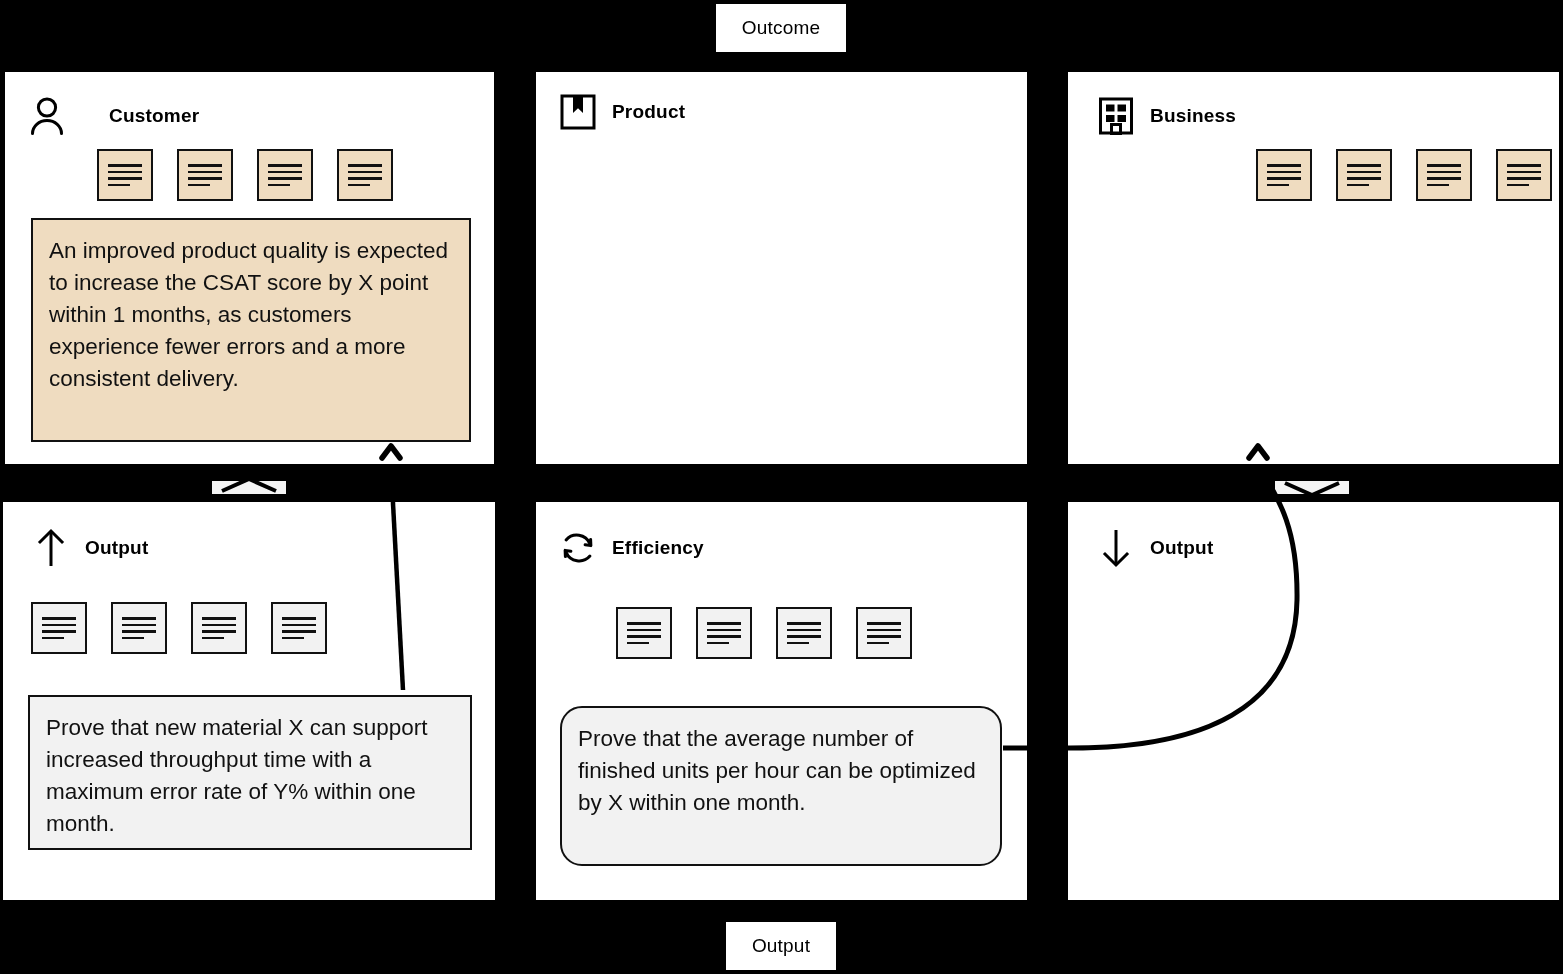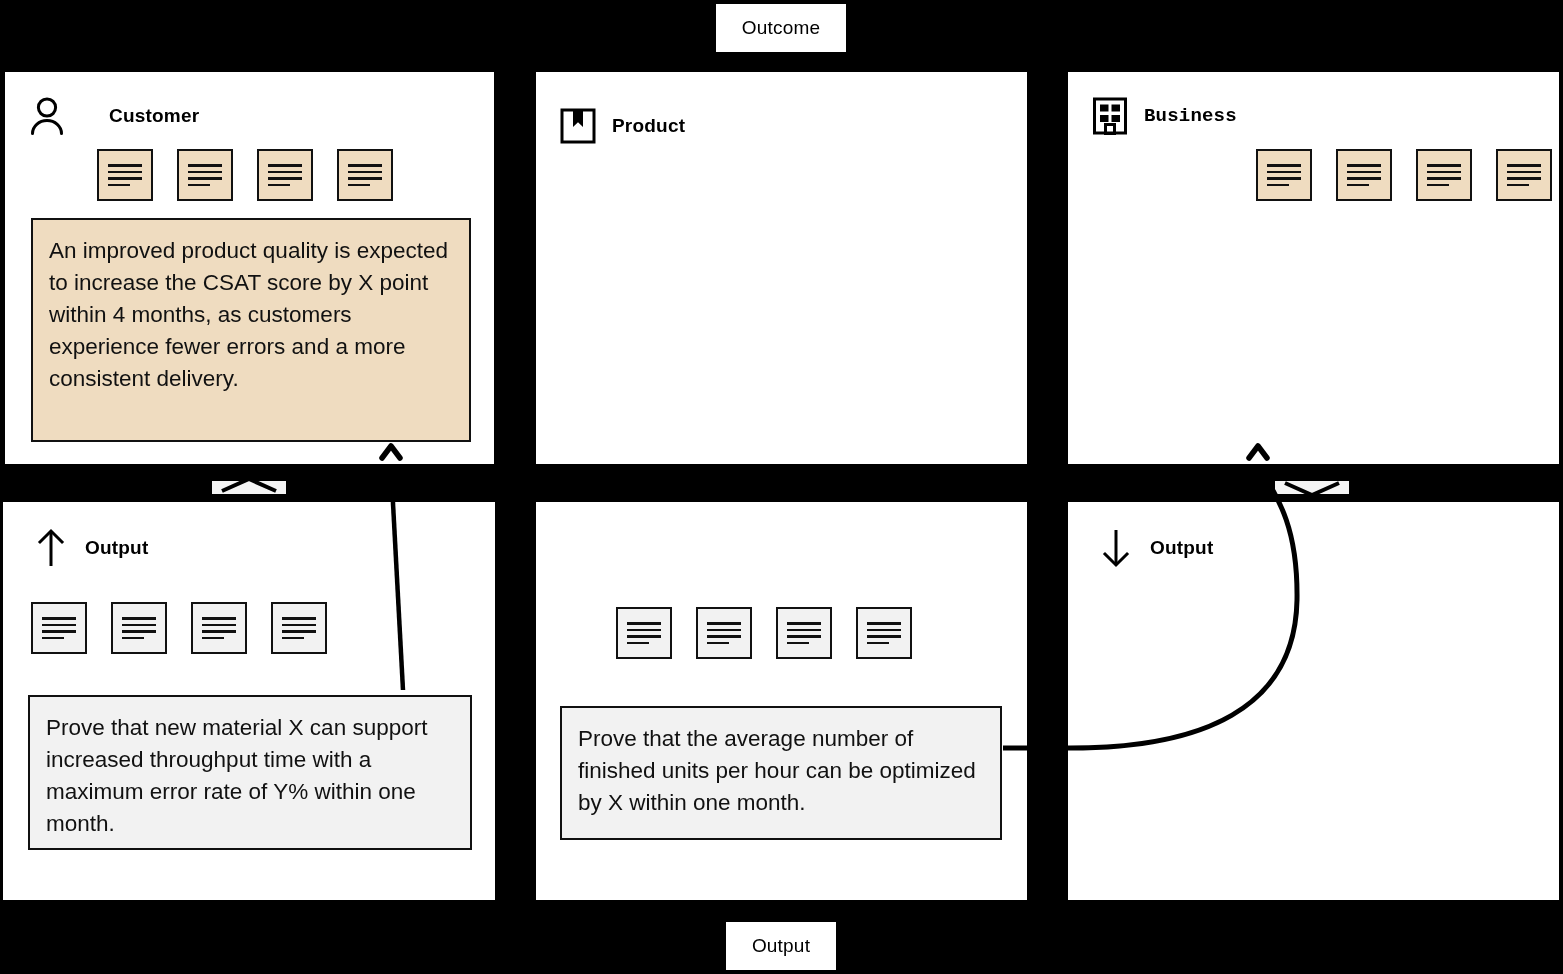--- a/index.html
+++ b/index.html
@@ -183,41 +183,41 @@
           <i class="short"></i>
         </div>
       <div class="doc-chip tan">
           <i></i>
           <i></i>
           <i></i>
           <i class="short"></i>
         </div>
     </div>
 
-    <div class="stmt tan" style="left:26px; top:146px; width:440px; height:224px;">An improved product quality is expected to increase the CSAT score by X point within 4 months, as customers experience fewer errors and a more consistent delivery.</div>
+    <div class="stmt tan" style="left:26px; top:146px; width:440px; height:224px;">An improved product quality is expected to increase the CSAT score by X point within 1 months, as customers experience fewer errors and a more consistent delivery.</div>
   </div>
 </div>
 
 <div class="card" id="card-product">
   <div class="card-inner">
-    <div class="card-header" style="left:22px; top:32px;align-items:center;">
+    <div class="card-header" style="left:22px; top:18px;align-items:center;">
       <span class="card-icon">
         <svg width="36" height="36" viewBox="0 0 36 36">
           <rect x="2" y="2" width="32" height="32" fill="none" stroke="#000" stroke-width="3"></rect>
           <path d="M13 2 L13 19 L18 14.2 L23 19 L23 2 Z" fill="#000"></path>
         </svg>
       </span>
       <span class="card-title">Product</span>
     </div>
   </div>
 </div>
 
 <div class="card" id="card-business">
   <div class="card-inner">
-    <div class="card-header" style="left:22px; top:22px;font-family:Liberation Mono, monospace;">
+    <div class="card-header" style="left:28px; top:22px;">
       <span class="card-icon">
         <svg width="36" height="38" viewBox="0 0 36 38">
           <rect x="2.5" y="2" width="31" height="34" fill="none" stroke="#000" stroke-width="3"></rect>
           <rect x="8" y="7.5" width="8.5" height="7" fill="#000"></rect>
           <rect x="19.5" y="7.5" width="8.5" height="7" fill="#000"></rect>
           <rect x="8" y="18" width="8.5" height="7" fill="#000"></rect>
           <rect x="19.5" y="18" width="8.5" height="7" fill="#000"></rect>
           <rect x="13.5" y="27.5" width="9" height="9" fill="none" stroke="#000" stroke-width="3"></rect>
         </svg>
       </span>
@@ -292,20 +292,31 @@
           <i class="short"></i>
         </div>
     </div>
 
     <div class="stmt gray" style="left:25px; top:193px; width:444px; height:155px;">Prove that new material X can support increased throughput time with a maximum error rate of Y% within one month.</div>
   </div>
 </div>
 
 <div class="card" id="card-efficiency">
   <div class="card-inner">
+    <div class="card-header" style="left:22px; top:24px;">
+      <span class="card-icon">
+        <svg width="42" height="42" viewBox="0 0 42 42">
+          <path d="M8.5 12.5 A15 15 0 0 1 33.5 16.5" fill="none" stroke="#000" stroke-width="3.2" stroke-linecap="round"></path>
+          <path d="M28.5 17.5 L34.5 18.5 L34.2 12" fill="none" stroke="#000" stroke-width="3.2" stroke-linecap="round" stroke-linejoin="round"></path>
+          <path d="M33.5 29.5 A15 15 0 0 1 8.5 25.5" fill="none" stroke="#000" stroke-width="3.2" stroke-linecap="round"></path>
+          <path d="M13.5 24.5 L7.5 23.5 L7.8 30" fill="none" stroke="#000" stroke-width="3.2" stroke-linecap="round" stroke-linejoin="round"></path>
+        </svg>
+      </span>
+      <span class="card-title">Efficiency</span>
+    </div>
 
     <div class="doc-row" style="left:80px; top:105px;">
       <div class="doc-chip gray">
           <i></i>
           <i></i>
           <i></i>
           <i class="short"></i>
         </div>
       <div class="doc-chip gray">
           <i></i>
@@ -320,21 +331,21 @@
           <i class="short"></i>
         </div>
       <div class="doc-chip gray">
           <i></i>
           <i></i>
           <i></i>
           <i class="short"></i>
         </div>
     </div>
 
-    <div class="stmt gray" style="left:24px; top:204px; width:442px; height:134px;">Prove that the average number of finished units per hour can be optimized by X within one month.</div>
+    <div class="stmt gray" style="left:24px; top:204px; width:442px; height:160px;border-radius:22px;">Prove that the average number of finished units per hour can be optimized by X within one month.</div>
   </div>
 </div>
 
 <div class="card" id="card-input">
   <div class="card-inner">
     <div class="card-header" style="left:28px; top:24px;">
       <span class="card-icon">
         <svg width="30" height="40" viewBox="0 0 30 40">
           <path d="M15 2 L15 36" fill="none" stroke="#000" stroke-width="3"></path>
           <path d="M4 26 L15 37 L26 26" fill="none" stroke="#000" stroke-width="3" stroke-linecap="square"></path>

